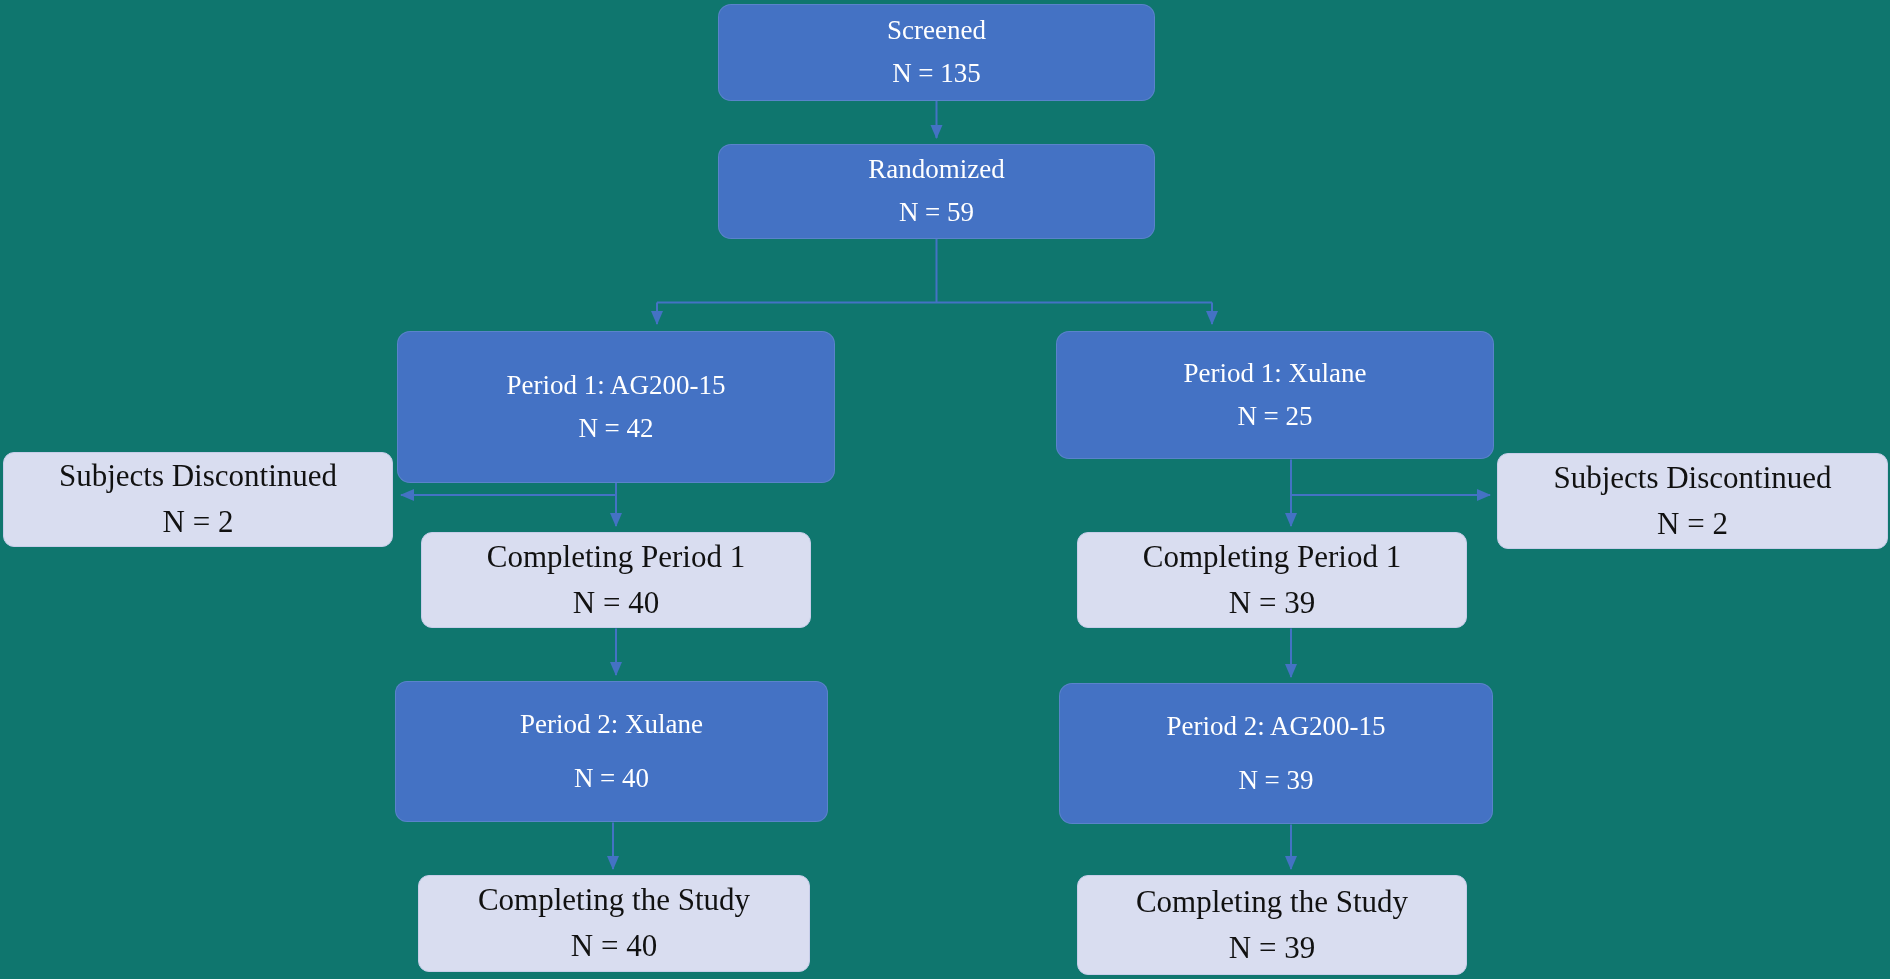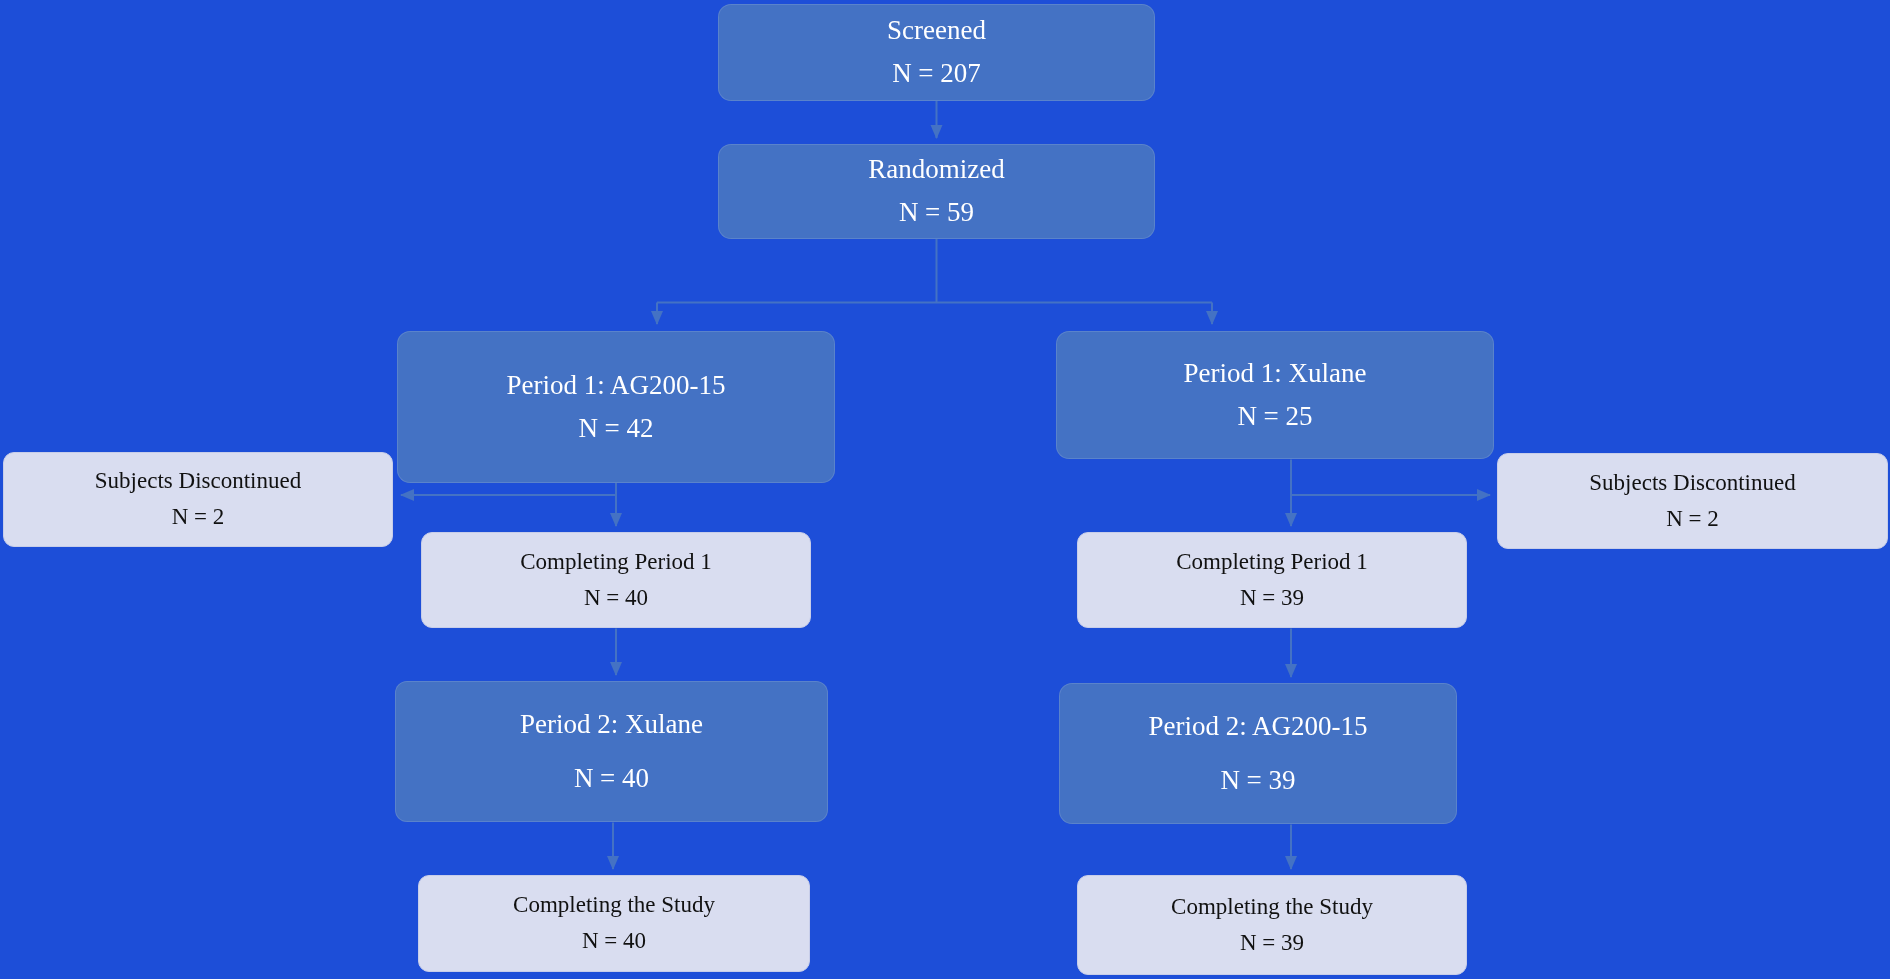--- a/index.html
+++ b/index.html
@@ -4,21 +4,21 @@
 <style>
   html, body {
     margin: 0;
     padding: 0;
     background: #ffffff;
   }
   .canvas {
     position: relative;
     width: 1890px;
     height: 979px;
-    background: #1d4ed8;
+    background: #0f766e;
     font-family: "Liberation Serif", serif;
     overflow: hidden;
   }
   .connector-layer {
     position: absolute;
     left: 0;
     top: 0;
     width: 1890px;
     height: 979px;
     pointer-events: none;
@@ -51,35 +51,35 @@
     box-shadow: inset 0 0 0 1px rgba(255,255,255,0.12);
   }
   .primary.tall {
     row-gap: 20px;
   }
   .secondary {
     background: var(--secondary-box, #D9DDF0);
     color: var(--secondary-text, #111111);
     border-radius: 11px;
     border: 1px solid #C7CDE9;
-    font-size: 23px;
+    font-size: 31px;
     row-gap: 7px;
   }
 
   
   #n-screened            { left: 718px;  top: 4px;   width: 437px; height: 97px;  }
   #n-randomized          { left: 718px;  top: 144px; width: 437px; height: 95px;  }
   #n-l-period1           { left: 397px;  top: 331px; width: 438px; height: 152px; }
   #n-r-period1           { left: 1056px; top: 331px; width: 438px; height: 128px; }
   #n-l-discontinued      { left: 3px;    top: 452px; width: 390px; height: 95px;  }
   #n-r-discontinued      { left: 1497px; top: 453px; width: 391px; height: 96px;  }
   #n-l-completing-p1     { left: 421px;  top: 532px; width: 390px; height: 96px;  }
   #n-r-completing-p1     { left: 1077px; top: 532px; width: 390px; height: 96px;  }
   #n-l-period2           { left: 395px;  top: 681px; width: 433px; height: 141px; border-radius: 12px; }
-  #n-r-period2           { left: 1059px; top: 683px; width: 398px; height: 141px; }
+  #n-r-period2           { left: 1059px; top: 683px; width: 434px; height: 141px; }
   #n-l-completing-study  { left: 418px;  top: 875px; width: 392px; height: 97px;  }
   #n-r-completing-study  { left: 1077px; top: 875px; width: 390px; height: 100px; }
 </style>
 </head>
 <body>
 
 <div class="canvas">
 
   <svg class="connector-layer" viewBox="0 0 1890 979" xmlns="http://www.w3.org/2000/svg" aria-hidden="true">
     <defs>
@@ -102,21 +102,21 @@
 
     <path class="line" d="M616,628.5 V675" marker-end="url(#arrowhead)"></path>
     <path class="line" d="M1291,628.5 V677" marker-end="url(#arrowhead)"></path>
 
     <path class="line" d="M613,822.5 V869" marker-end="url(#arrowhead)"></path>
     <path class="line" d="M1291,824.5 V869" marker-end="url(#arrowhead)"></path>
   </svg>
 
   <div id="n-screened" class="box primary">
     <span class="line">Screened</span>
-    <span class="line">N = 207</span>
+    <span class="line">N = 135</span>
   </div>
 
   <div id="n-randomized" class="box primary">
     <span class="line">Randomized</span>
     <span class="line">N = 59</span>
   </div>
 
   <div id="n-l-period1" class="box primary">
     <span class="line">Period 1: AG200-15</span>
     <span class="line">N = 42</span>

